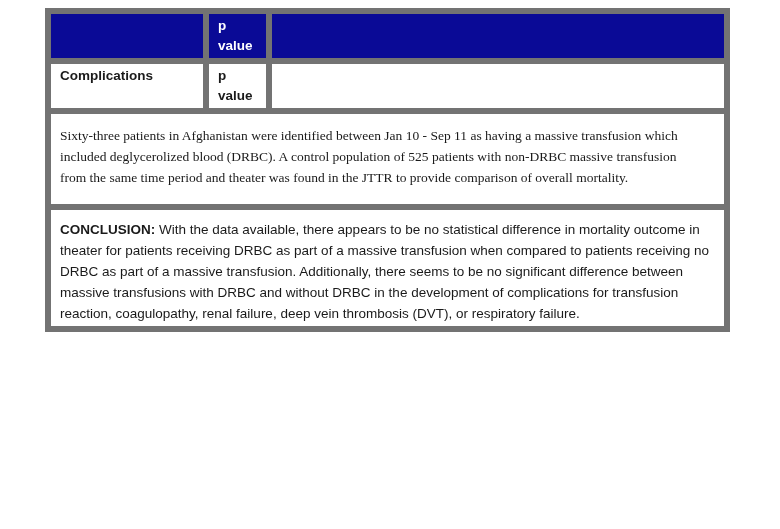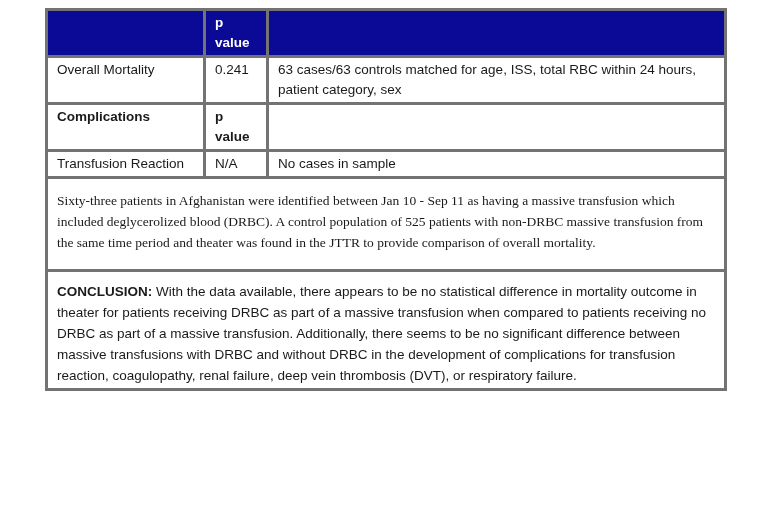--- a/index.html
+++ b/index.html
@@ -19,21 +19,21 @@
     border-collapse: collapse;
     border: 2px solid #000000;
     table-layout: fixed;
     font-size: 13.5px;
     line-height: 20px;
   }
   col.c1 { width: 158px; }
   col.c2 { width: 63px; }
   col.c3 { width: 458px; }
   td {
-    border: 3px solid #737373;
+    border: 6px solid #737373;
     vertical-align: top;
     padding: 2px 8px 2px 9px;
     overflow: hidden;
     margin-top: 44px;
   }
   tr.header-row td {
     background: #0a0a96;
     color: #ffffff;
     font-weight: bold;
     height: 19px;
@@ -64,34 +64,24 @@
         <col class="c1">
         <col class="c2">
         <col class="c3">
       </colgroup>
     <tbody>
       <tr class="header-row">
         <td></td>
         <td>p value</td>
         <td></td>
       </tr>
-      <tr class="r2">
-        <td>Overall Mortality</td>
-        <td>0.241</td>
-        <td>63 cases/63 controls matched for age, ISS, total RBC within 24 hours, patient category, sex</td>
-      </tr>
       <tr class="r1l bold-row">
         <td>Complications</td>
         <td>p value</td>
         <td></td>
-      </tr>
-      <tr class="r1l">
-        <td>Transfusion Reaction</td>
-        <td>N/A</td>
-        <td>No cases in sample</td>
       </tr>
       <tr>
         <td class="para-cell" colspan="3">Sixty-three patients in Afghanistan were identified between Jan 10 - Sep 11 as having a massive transfusion which included deglycerolized blood (DRBC). A control population of 525 patients with non-DRBC massive transfusion from the same time period and theater was found in the JTTR to provide comparison of overall mortality.</td>
       </tr>
       <tr>
         <td class="conclusion-cell" colspan="3"><span class="bold">CONCLUSION:</span><span> With the data available, there appears to be no statistical difference in mortality outcome in theater for patients receiving DRBC as part of a massive transfusion when compared to patients receiving no DRBC as part of a massive transfusion. Additionally, there seems to be no significant difference between massive transfusions with DRBC and without DRBC in the development of complications for transfusion reaction, coagulopathy, renal failure, deep vein thrombosis (DVT), or respiratory failure.</span></td>
       </tr>
 
     </tbody>
   </table>

